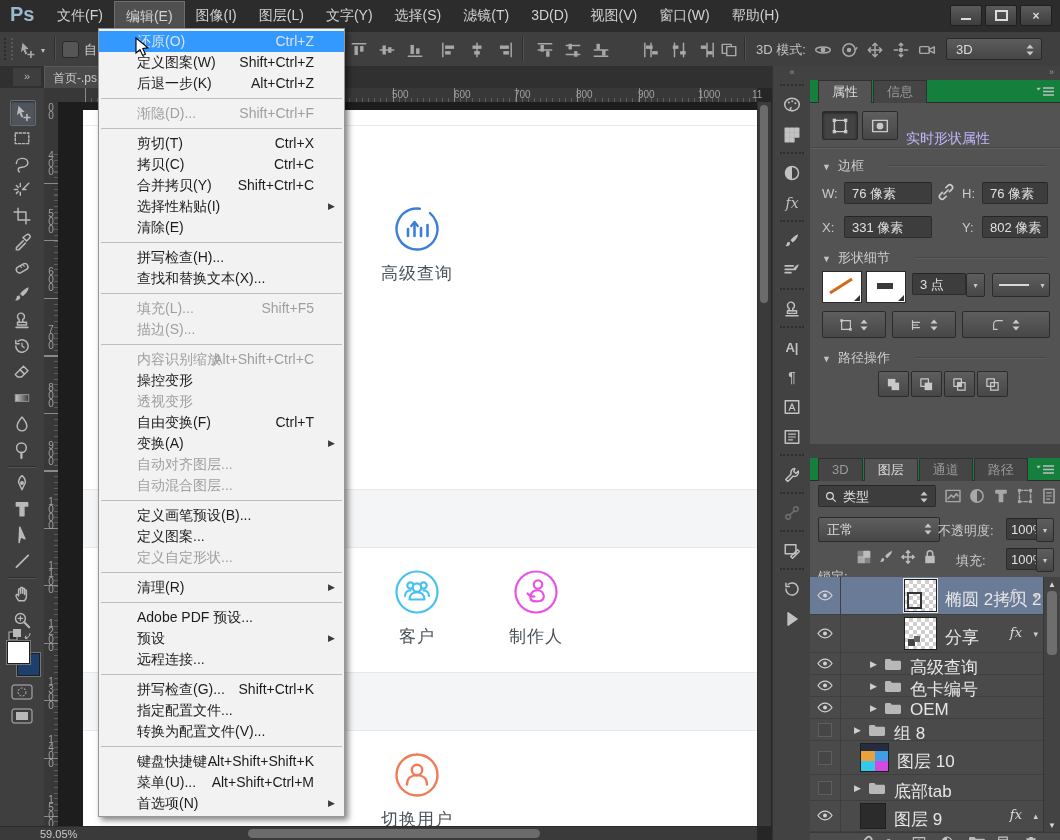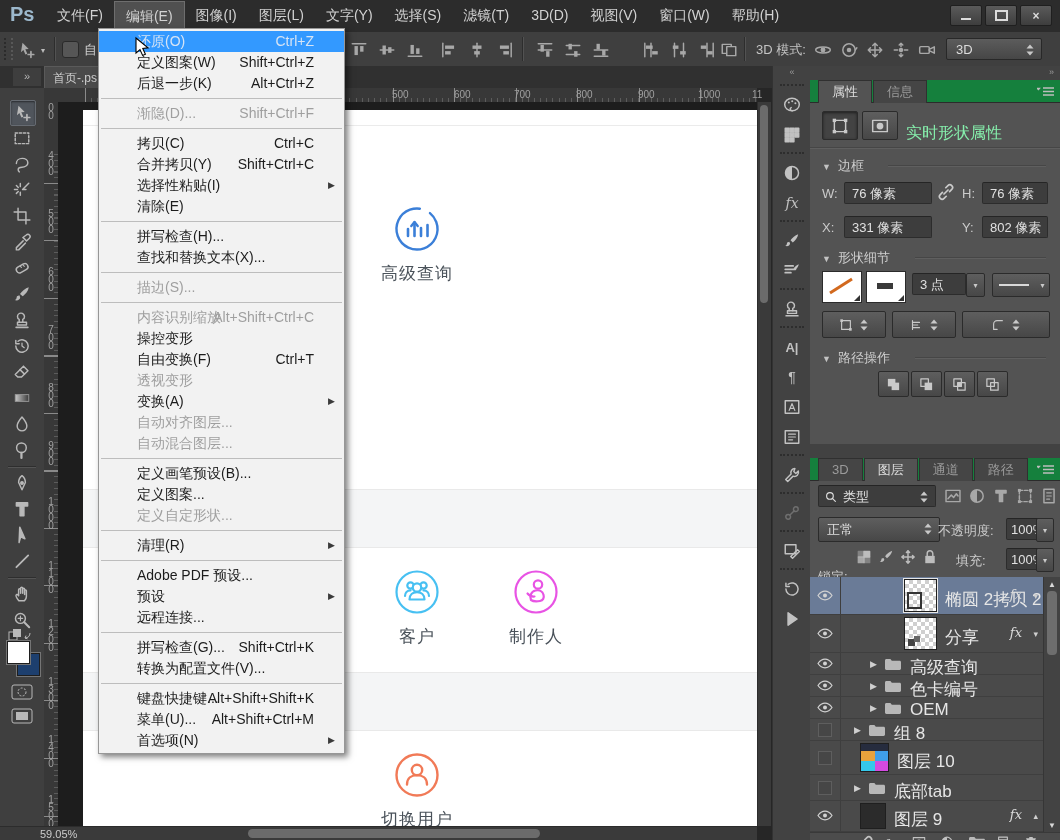--- a/index.html
+++ b/index.html
@@ -679,21 +679,21 @@
           <rect x="1.5" y="11.5" width="3" height="3" fill="currentColor" stroke="none"></rect>
           <rect x="11.5" y="11.5" width="3" height="3" fill="currentColor" stroke="none"></rect>
         </svg>
       </div>
     <div class="pbtn" style="left:52px;top:8px;width:34px;height:27px" id="maskPropsBtn">
         <svg viewBox="0 0 16 16" width="18" height="18" fill="none" stroke="currentColor" stroke-width="1.3" stroke-linecap="round" stroke-linejoin="round">
           <rect x="1.5" y="3" width="13" height="10"></rect>
           <circle cx="8" cy="8" r="3" fill="currentColor" stroke="none"></circle>
         </svg>
       </div>
-    <div class="plabel" style="left:96px;top:20px;font-size:16px;color:#86efac">实时形状属性</div>
+    <div class="plabel" style="left:96px;top:27px;font-size:14px;color:#c4b5fd">实时形状属性</div>
     <div class="secline" style="left:0;top:44px;width:250px"></div>
 
     <div class="sechdr" style="left:12px;top:54px"><span class="tri">▼</span><span>边框</span></div>
     <div class="secline" style="left:78px;top:62px;width:158px"></div>
 
     <div class="plabel" style="left:12px;top:83px">W:</div>
     <div class="pfield" style="left:34px;top:79px;width:88px">76 像素</div>
     <span class="plabel" style="left:127px;top:80px" id="linkIcon">
         <svg viewBox="0 0 16 16" width="18" height="18" fill="none" stroke="currentColor" stroke-width="1.3" stroke-linecap="round" stroke-linejoin="round">
           <path d="M6.2 9.8l3.6-3.6M4.8 8.4l-1.9 1.9a2.4 2.4 0 003.4 3.4l1.9-1.9M11.2 7.6l1.9-1.9a2.4 2.4 0 00-3.4-3.4L7.8 4.2" stroke-width="1.5"></path>
@@ -1080,49 +1080,52 @@
       </span>
     </div>
 
   <div class="menu-dropdown" id="editMenu">
       <div class="menu-item dis hl"><span>还原(O)</span><span class="sc">Ctrl+Z</span></div>
       <div class="menu-item"><span>定义图案(W)</span><span class="sc">Shift+Ctrl+Z</span></div>
       <div class="menu-item"><span>后退一步(K)</span><span class="sc">Alt+Ctrl+Z</span></div>
       <div class="msep"></div>
       <div class="menu-item dis"><span>渐隐(D)...</span><span class="sc">Shift+Ctrl+F</span></div>
       <div class="msep"></div>
+      <div class="menu-item"><span>剪切(T)</span><span class="sc">Ctrl+X</span></div>
       <div class="menu-item"><span>拷贝(C)</span><span class="sc">Ctrl+C</span></div>
       <div class="menu-item"><span>合并拷贝(Y)</span><span class="sc">Shift+Ctrl+C</span></div>
       <div class="menu-item"><span>选择性粘贴(I)</span><span class="sub">▶</span></div>
       <div class="menu-item"><span>清除(E)</span></div>
       <div class="msep"></div>
       <div class="menu-item"><span>拼写检查(H)...</span></div>
       <div class="menu-item"><span>查找和替换文本(X)...</span></div>
       <div class="msep"></div>
+      <div class="menu-item dis"><span>填充(L)...</span><span class="sc">Shift+F5</span></div>
       <div class="menu-item dis"><span>描边(S)...</span></div>
       <div class="msep"></div>
       <div class="menu-item dis"><span>内容识别缩放</span><span class="sc">Alt+Shift+Ctrl+C</span></div>
       <div class="menu-item"><span>操控变形</span></div>
+      <div class="menu-item dis"><span>透视变形</span></div>
       <div class="menu-item"><span>自由变换(F)</span><span class="sc">Ctrl+T</span></div>
-      <div class="menu-item dis"><span>透视变形</span></div>
       <div class="menu-item"><span>变换(A)</span><span class="sub">▶</span></div>
       <div class="menu-item dis"><span>自动对齐图层...</span></div>
       <div class="menu-item dis"><span>自动混合图层...</span></div>
       <div class="msep"></div>
       <div class="menu-item"><span>定义画笔预设(B)...</span></div>
       <div class="menu-item"><span>定义图案...</span></div>
       <div class="menu-item dis"><span>定义自定形状...</span></div>
       <div class="msep"></div>
       <div class="menu-item"><span>清理(R)</span><span class="sub">▶</span></div>
       <div class="msep"></div>
       <div class="menu-item"><span>Adobe PDF 预设...</span></div>
       <div class="menu-item"><span>预设</span><span class="sub">▶</span></div>
       <div class="menu-item"><span>远程连接...</span></div>
       <div class="msep"></div>
       <div class="menu-item"><span>拼写检查(G)...</span><span class="sc">Shift+Ctrl+K</span></div>
+      <div class="menu-item"><span>指定配置文件...</span></div>
       <div class="menu-item"><span>转换为配置文件(V)...</span></div>
       <div class="msep"></div>
       <div class="menu-item"><span>键盘快捷键...</span><span class="sc">Alt+Shift+Shift+K</span></div>
       <div class="menu-item"><span>菜单(U)...</span><span class="sc">Alt+Shift+Ctrl+M</span></div>
       <div class="menu-item"><span>首选项(N)</span><span class="sub">▶</span></div>
     </div>
 
   <svg class="cursor" style="left:131px;top:36px" width="22" height="24" viewBox="0 0 22 24">
     <path d="M5 2l0 15 4-3.4 2.6 5.8 2.8-1.2-2.6-5.8 5.2-.6z" fill="#ffffff" stroke="#000000" stroke-width="1.1"></path>
   </svg>

